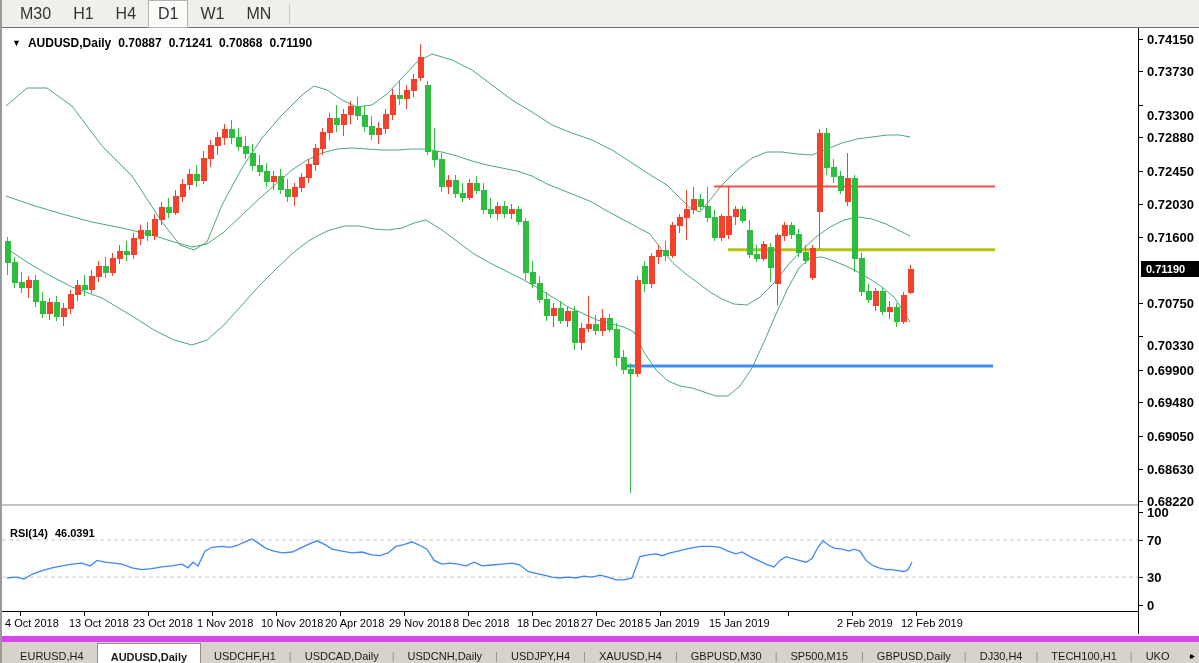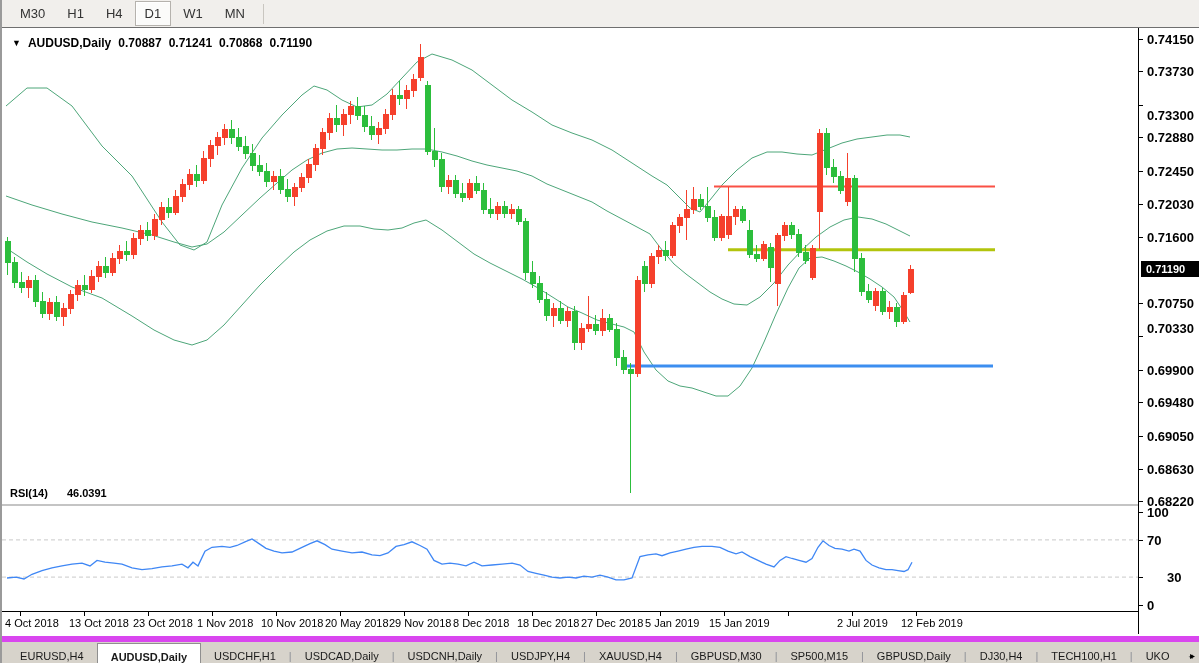--- a/index.html
+++ b/index.html
@@ -1,28 +1,28 @@
 <!DOCTYPE html>
 <html><head>
 <meta charset="utf-8">
 <style>
   html,body{margin:0;padding:0;background:#fff;font-family:"Liberation Sans",sans-serif;}
   .window{position:relative;width:1199px;height:663px;background:#fff;overflow:hidden;border-left:2px solid #9a9a9a;box-sizing:border-box;}
   
   .toolbar{position:absolute;left:0;top:0;width:100%;height:28px;background:#f1efec;border-bottom:1px solid #6f6f6f;display:flex;align-items:center;padding-left:8px;box-sizing:border-box;gap:2px;}
-  .tf{font-size:13px;color:#333;padding:4px 9px;border:1px solid transparent;cursor:default;}
+  .tf{font-size:16px;color:#333;padding:4px 9px;border:1px solid transparent;cursor:default;}
   .tf.active{background:#fbfbfa;border:1px solid #b5b2ad;box-shadow:inset 1px 1px 0 #fff;}
   .toolbar .sep{width:1px;height:20px;background:#c9c6c0;margin-left:6px;}
   
   #main-svg{position:absolute;left:0;top:28px;}
   #rsi-svg{position:absolute;left:0;top:506px;}
   .splitter{position:absolute;left:0;top:504px;width:1136px;height:2px;background:#c4c4c4;cursor:row-resize;}
   .chart-title{position:absolute;left:10px;top:36px;font-size:12px;font-weight:bold;color:#000;display:flex;gap:7px;align-items:center;}
   .chart-title .tri{font-size:9px;}
-  .rsi-label{position:absolute;left:8px;top:487px;font-size:11px;font-weight:bold;color:#000;display:flex;gap:19px;justify-content:center;}
+  .rsi-label{position:absolute;left:8px;top:527px;font-size:11px;font-weight:bold;color:#000;display:flex;gap:7px;justify-content:center;}
   
   .price-axis{position:absolute;left:1136px;top:28px;width:63px;height:606px;border-left:1px solid #000;background:#fff;}
   .pl{position:absolute;left:8px;font-size:13px;font-weight:bold;color:#000;white-space:nowrap;}
   .ptick{position:absolute;left:0;width:4px;height:1px;background:#000;}
   .badge{position:absolute;left:2px;width:58px;background:#000;color:#fff;font-size:11px;font-weight:bold;padding:2px 3px 2px 5px;box-sizing:border-box;}
   
   .date-axis{position:absolute;left:0;top:611px;width:1136px;height:24px;border-top:1px solid #000;background:#fff;}
   .dl{position:absolute;top:5px;font-size:11px;color:#000;white-space:nowrap;}
   .dtick{position:absolute;top:0;width:1px;height:4px;background:#000;}
   
@@ -352,70 +352,70 @@
       <div class="pl" style="top: 102.448px;">0.72880</div>
       <div class="ptick" style="top: 142.95px;"></div>
       <div class="pl" style="top: 135.95px;">0.72450</div>
       <div class="ptick" style="top: 175.673px;"></div>
       <div class="pl" style="top: 168.673px;">0.72030</div>
       <div class="ptick" style="top: 209.175px;"></div>
       <div class="pl" style="top: 202.175px;">0.71600</div>
       <div class="ptick" style="top: 275.401px;"></div>
       <div class="pl" style="top: 268.401px;">0.70750</div>
       <div class="ptick" style="top: 308.124px;"></div>
-      <div class="pl" style="top: 293px; text-align: right;">0.70330</div>
+      <div class="pl" style="top: 310px; text-align: right;">0.70330</div>
       <div class="ptick" style="top: 341.626px;"></div>
       <div class="pl" style="top: 334.626px;">0.69900</div>
       <div class="ptick" style="top: 374.349px;"></div>
       <div class="pl" style="top: 367.349px;">0.69480</div>
       <div class="ptick" style="top: 407.851px;"></div>
       <div class="pl" style="top: 400.851px;">0.69050</div>
       <div class="ptick" style="top: 440.574px;"></div>
       <div class="pl" style="top: 433.574px;">0.68630</div>
       <div class="ptick" style="top: 472.518px;"></div>
       <div class="pl" style="top: 465.518px;">0.68220</div>
       <div class="badge" style="top: 233.119px;">0.71190</div>
       <div class="ptick" style="top: 484px;"></div>
       <div class="pl" style="top: 477px;">100</div>
       <div class="ptick" style="top: 511.9px;"></div>
       <div class="pl" style="top: 504.9px;">70</div>
       <div class="ptick" style="top: 549.1px;"></div>
-      <div class="pl" style="top: 542.1px; margin-left: 20px;">30</div>
+      <div class="pl" style="top: 542.1px;">30</div>
       <div class="ptick" style="top: 577px;"></div>
       <div class="pl" style="top: 570px;">0</div>
     </div>
   <div class="date-axis">
       <div class="dtick" style="left: 18px;"></div>
       <div class="dl" style="left: 3px;">4 Oct 2018</div>
       <div class="dtick" style="left: 82px;"></div>
       <div class="dl" style="left: 67px;">13 Oct 2018</div>
       <div class="dtick" style="left: 146px;"></div>
       <div class="dl" style="left: 131px;">23 Oct 2018</div>
       <div class="dtick" style="left: 210px;"></div>
       <div class="dl" style="left: 195px;">1 Nov 2018</div>
       <div class="dtick" style="left: 274px;"></div>
       <div class="dl" style="left: 259px;">10 Nov 2018</div>
       <div class="dtick" style="left: 338px;"></div>
-      <div class="dl" style="left: 323px;">20 May 2018</div>
+      <div class="dl" style="left: 323px;">20 Apr 2018</div>
       <div class="dtick" style="left: 402px;"></div>
       <div class="dl" style="left: 387px;">29 Nov 2018</div>
       <div class="dtick" style="left: 466px;"></div>
       <div class="dl" style="left: 451px;">8 Dec 2018</div>
       <div class="dtick" style="left: 530px;"></div>
       <div class="dl" style="left: 515px;">18 Dec 2018</div>
       <div class="dtick" style="left: 594px;"></div>
       <div class="dl" style="left: 579px;">27 Dec 2018</div>
       <div class="dtick" style="left: 658px;"></div>
       <div class="dl" style="left: 643px;">5 Jan 2019</div>
       <div class="dtick" style="left: 722px;"></div>
       <div class="dl" style="left: 707px;">15 Jan 2019</div>
       <div class="dtick" style="left: 786px;"></div>
       <div class="dl" style="left: 771px; margin-top: 45px;">24 Jan 2019</div>
       <div class="dtick" style="left: 850px;"></div>
-      <div class="dl" style="left: 835px;">2 Jul 2019</div>
+      <div class="dl" style="left: 835px;">2 Feb 2019</div>
       <div class="dtick" style="left: 914px;"></div>
       <div class="dl" style="left: 899px;">12 Feb 2019</div>
     </div>
 
   <div class="tabbar">
       <div class="pad"></div>
       <div class="tab">EURUSD,H4</div>
       <div class="tab active">AUDUSD,Daily</div>
       <div class="tab">USDCHF,H1</div>
       <span class="tabdiv">|</span>

